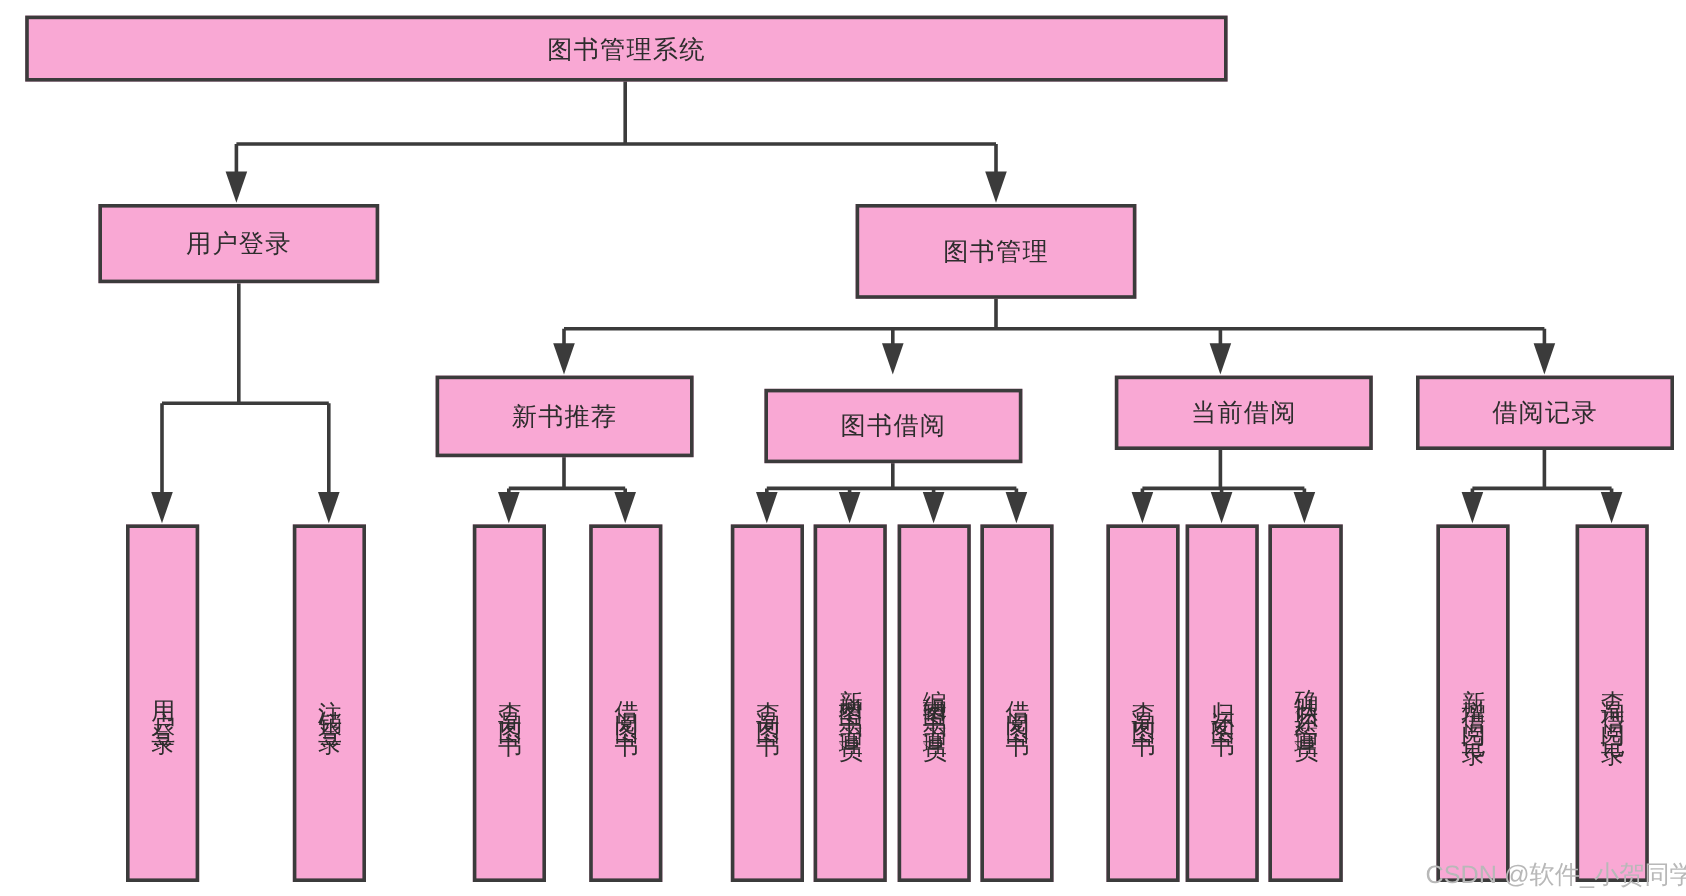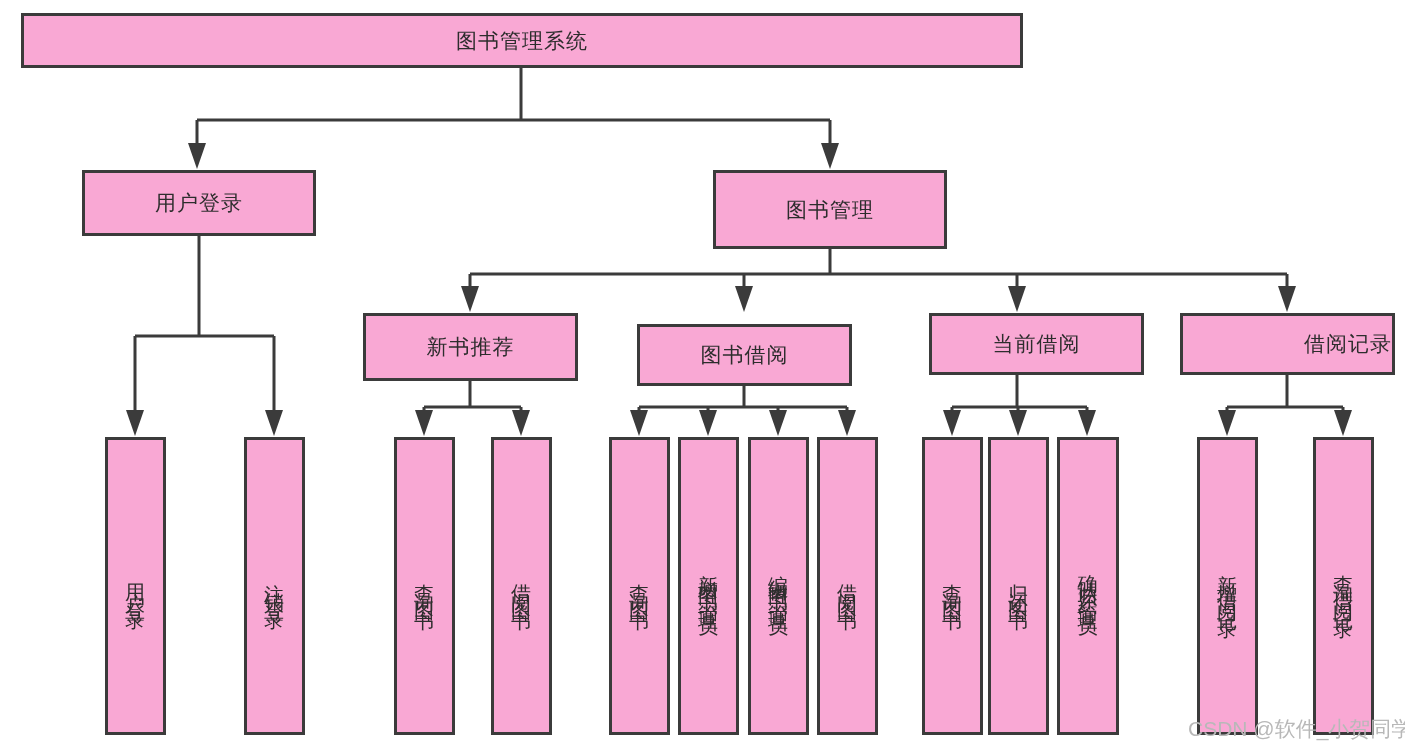--- a/index.html
+++ b/index.html
@@ -119,21 +119,21 @@
 
   <div class="box" style="left:363px; top:313px; width:215px; height:68px;">
     <span class="hlabel">新书推荐</span>
   </div>
   <div class="box" style="left:637px; top:313px; width:215px; height:62px;margin-top:11px;">
     <span class="hlabel">图书借阅</span>
   </div>
   <div class="box" style="left:910px; top:313px; width:215px; height:62px;margin-left:19px;">
     <span class="hlabel">当前借阅</span>
   </div>
-  <div class="box" style="left:1180px; top:313px; width:215px; height:62px;justify-content:flex-end;">
+  <div class="box" style="left:1180px; top:313px; width:215px; height:62px;">
     <span class="hlabel">借阅记录</span>
   </div>
 
   <div class="box" style="left:105px; top:437px; width:61px; height:298px;">
     <span class="vlabel">用户登录</span>
   </div>
   <div class="box" style="left:244px; top:437px; width:61px; height:298px;">
     <span class="vlabel">注销登录</span>
   </div>
 

